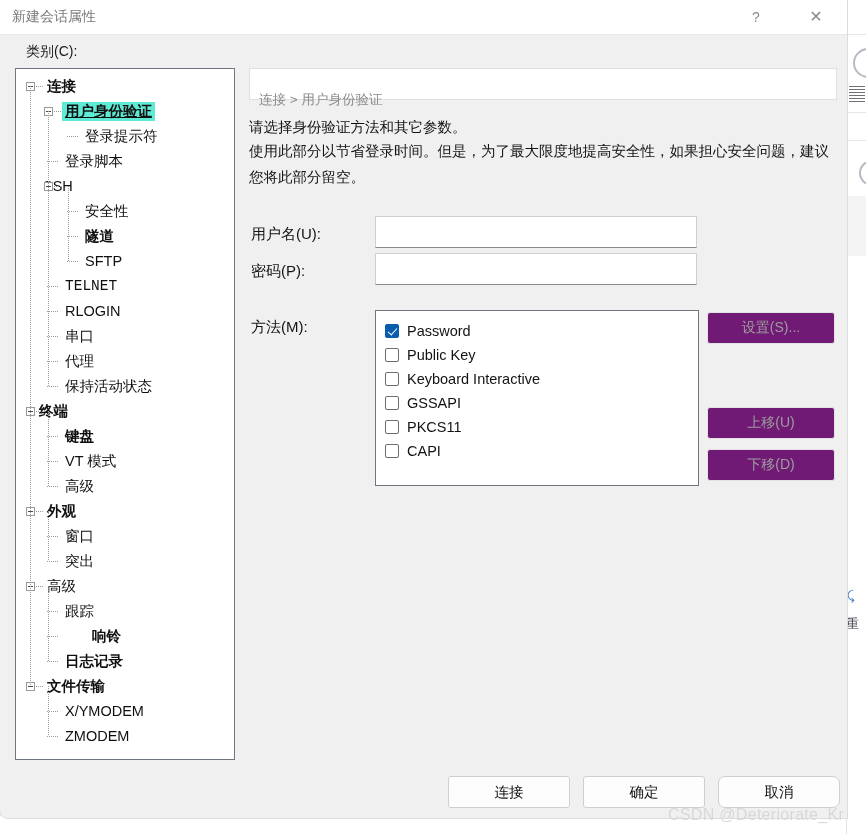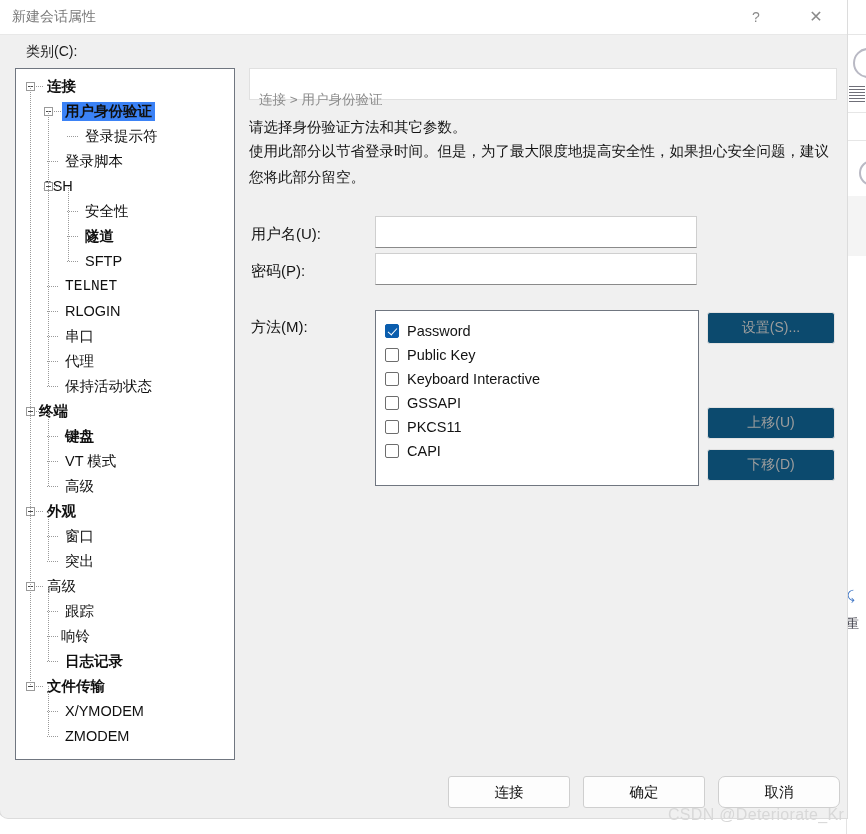--- a/index.html
+++ b/index.html
@@ -120,21 +120,21 @@
     white-space: nowrap;
     cursor: default;
   }
   .tnode .tlabel {
     font-size: 14.5px;
     color: #101010;
     line-height: 1;
     padding: 2px 3px 3px 3px;
   }
   .tnode.bold .tlabel { font-weight: bold; }
-  .tnode.selected .tlabel { background: #3b82f6; }
+  .tnode.selected .tlabel { background: #5eead4; text-decoration: underline; }
 
   
   .exp {
     position: absolute;
     width: 9px; height: 9px;
     border: 1px solid #9a9a9a;
     background: #fff;
     box-sizing: border-box;
   }
   .exp::before {
@@ -262,21 +262,21 @@
   .lrow .ltext {
     font-size: 14.5px;
     color: #131313;
     white-space: nowrap;
   }
 
   
   .sbtn {
     position: absolute;
     width: 128px; height: 32px;
-    background: #0c4a6e;
+    background: #701a75;
     border: 1px solid #e2e2e2;
     border-radius: 3px;
     display: flex;
     align-items: center;
     justify-content: center;
     font-size: 14px;
     color: #9d9d9d;
     box-sizing: border-box;
     cursor: default;
   }
@@ -431,21 +431,21 @@
             <span class="exp" style="left: 10px; top: 8px;"></span>
             <span class="hline" style="left: 20px; top: 12px; width: 7px;"></span>
             <span class="tlabel" style="margin-left: 28px;">高级</span>
           </div>
           <div class="tnode">
             <span class="hline" style="left: 31px; top: 12px; width: 12px;"></span>
             <span class="tlabel" style="margin-left: 46px;">跟踪</span>
           </div>
           <div class="tnode">
             <span class="hline" style="left: 31px; top: 12px; width: 12px;"></span>
-            <span class="tlabel" style="margin-left: 42px;">响铃</span>
+            <span class="tlabel" style="margin-left: 73px; font-weight: bold;">响铃</span>
           </div>
           <div class="tnode bold">
             <span class="hline" style="left: 31px; top: 12px; width: 12px;"></span>
             <span class="tlabel" style="margin-left: 46px;">日志记录</span>
           </div>
           <div class="tnode bold">
             <span class="exp" style="left: 10px; top: 8px;"></span>
             <span class="hline" style="left: 20px; top: 12px; width: 7px;"></span>
             <span class="tlabel" style="margin-left: 28px;">文件传输</span>
           </div>

